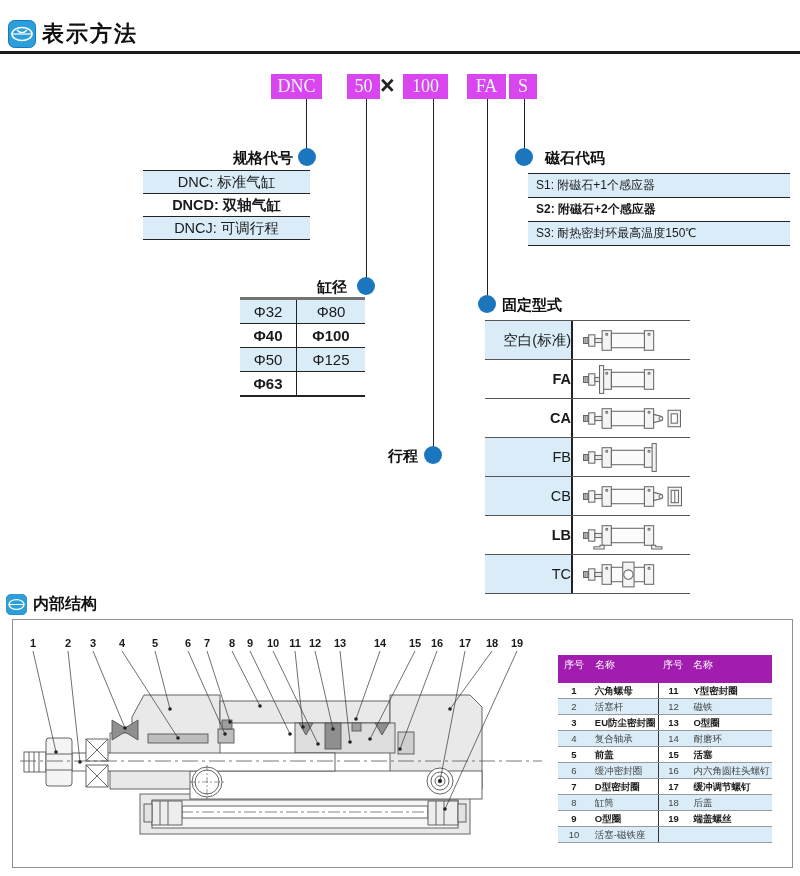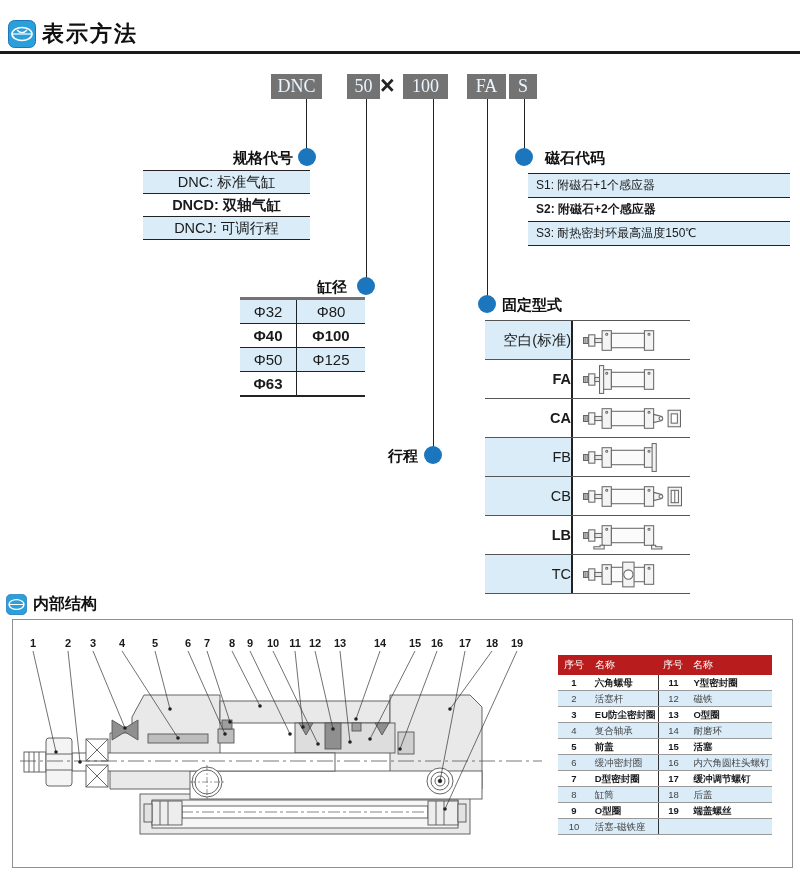--- a/index.html
+++ b/index.html
@@ -3,21 +3,21 @@
 <meta charset="utf-8">
 <style>
   html,body{margin:0;padding:0}
   body{width:800px;height:876px;position:relative;background:#fff;
        font-family:"Liberation Sans",sans-serif;color:#1a1a1a;overflow:hidden}
   .abs{position:absolute}
   
   .page-title{font-family:"Liberation Serif",serif;font-size:22px;font-weight:bold;letter-spacing:2px;color:#111}
   .rule{height:3px;background:#1a1a1a;width:800px}
   
-  .mbox{background:#737373;color:#EAF6FF;text-align:center;font-family:"Liberation Serif",serif;
+  .mbox{background:#d946ef;color:#EAF6FF;text-align:center;font-family:"Liberation Serif",serif;
         font-size:18px;line-height:25px;height:25px}
   .times{font-size:25px;font-weight:bold;color:#222;line-height:25px}
   .vline{width:1px;background:#222}
   .bullet{width:18px;height:18px;border-radius:50%;background:#1B76BE}
   .slabel{font-weight:bold;font-size:15px;color:#111;white-space:nowrap}
   
   .trow{height:22px;line-height:22px;text-align:center;font-size:14.5px;border-top:1px solid #222}
   .trow:last-child{border-bottom:1px solid #222}
   .lt{background:#D9ECF8}
   .bd{font-weight:bold}
@@ -33,21 +33,21 @@
   .mnt{border-top:1px solid #555}
   .mntrow{display:flex;height:38px;border-bottom:1px solid #555}
   .mntlab{width:86px;border-right:2px solid #222;text-align:right;line-height:38px;font-size:14.5px}
   .mntimg{width:117px;display:flex;align-items:center;justify-content:center;background:#fff}
   
   .ibox{border:1px solid #909090;background:#fff}
   .ssec-title{font-family:"Liberation Serif",serif;font-size:16px;font-weight:bold;color:#111}
   
   .pt{font-size:9.5px}
   .ptrow{display:flex;height:15px;line-height:15px;border-bottom:1px solid #9a9a9a}
-  .pt-head{height:20px;line-height:20px;background:#b91c1c;color:#fff;font-size:10px;border-bottom:none}
+  .pt-head{height:28px;line-height:20px;background:#a21caf;color:#fff;font-size:10px;border-bottom:none}
   .pn0{width:32px;text-align:center}
   .pn1{width:68px;padding-left:5px;box-sizing:border-box}
   .pn2{width:30px;text-align:center}
   .pn3{width:84px;padding-left:5px;box-sizing:border-box}
   .ptrow:not(.pt-head) .pn2{border-left:1px solid #333}
   .ptrow:not(.pt-head):not(.bd){color:#444}
   
   #callouts text{font:bold 11px "Liberation Sans",sans-serif;fill:#1a1a1a;text-anchor:middle}
   #callouts line{stroke:#333;stroke-width:0.7}
   #callouts circle{fill:#222;stroke:none}

